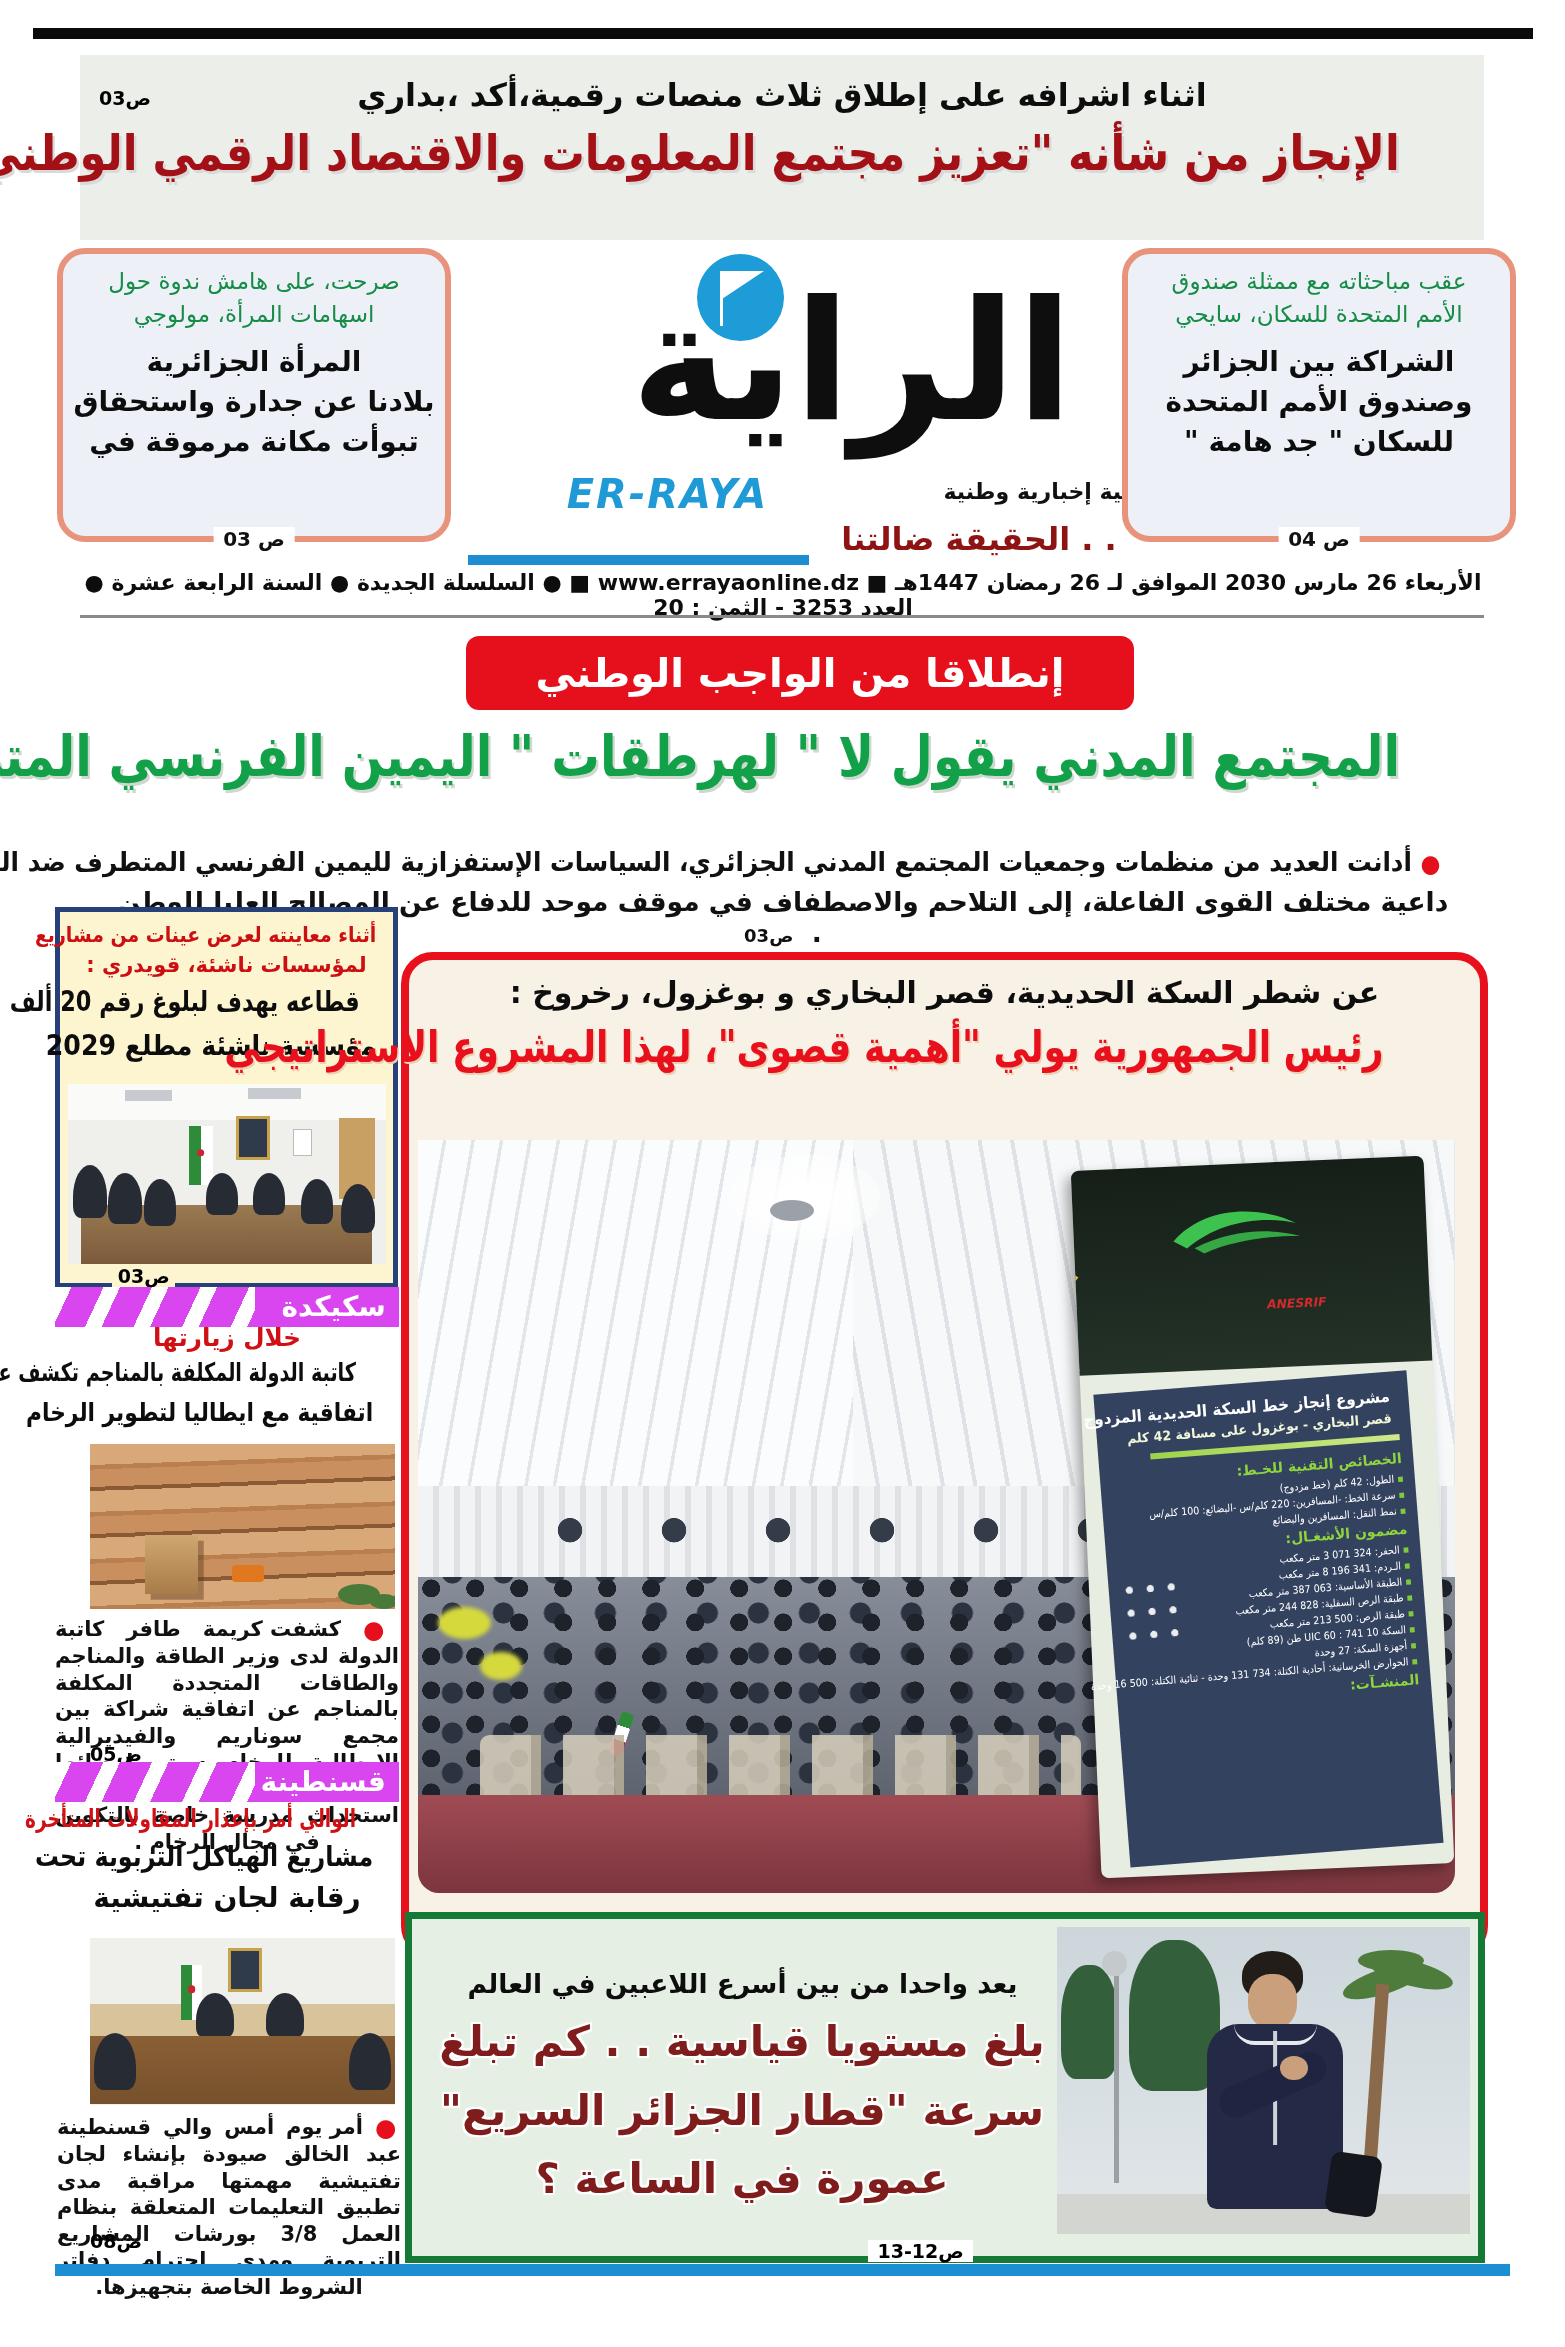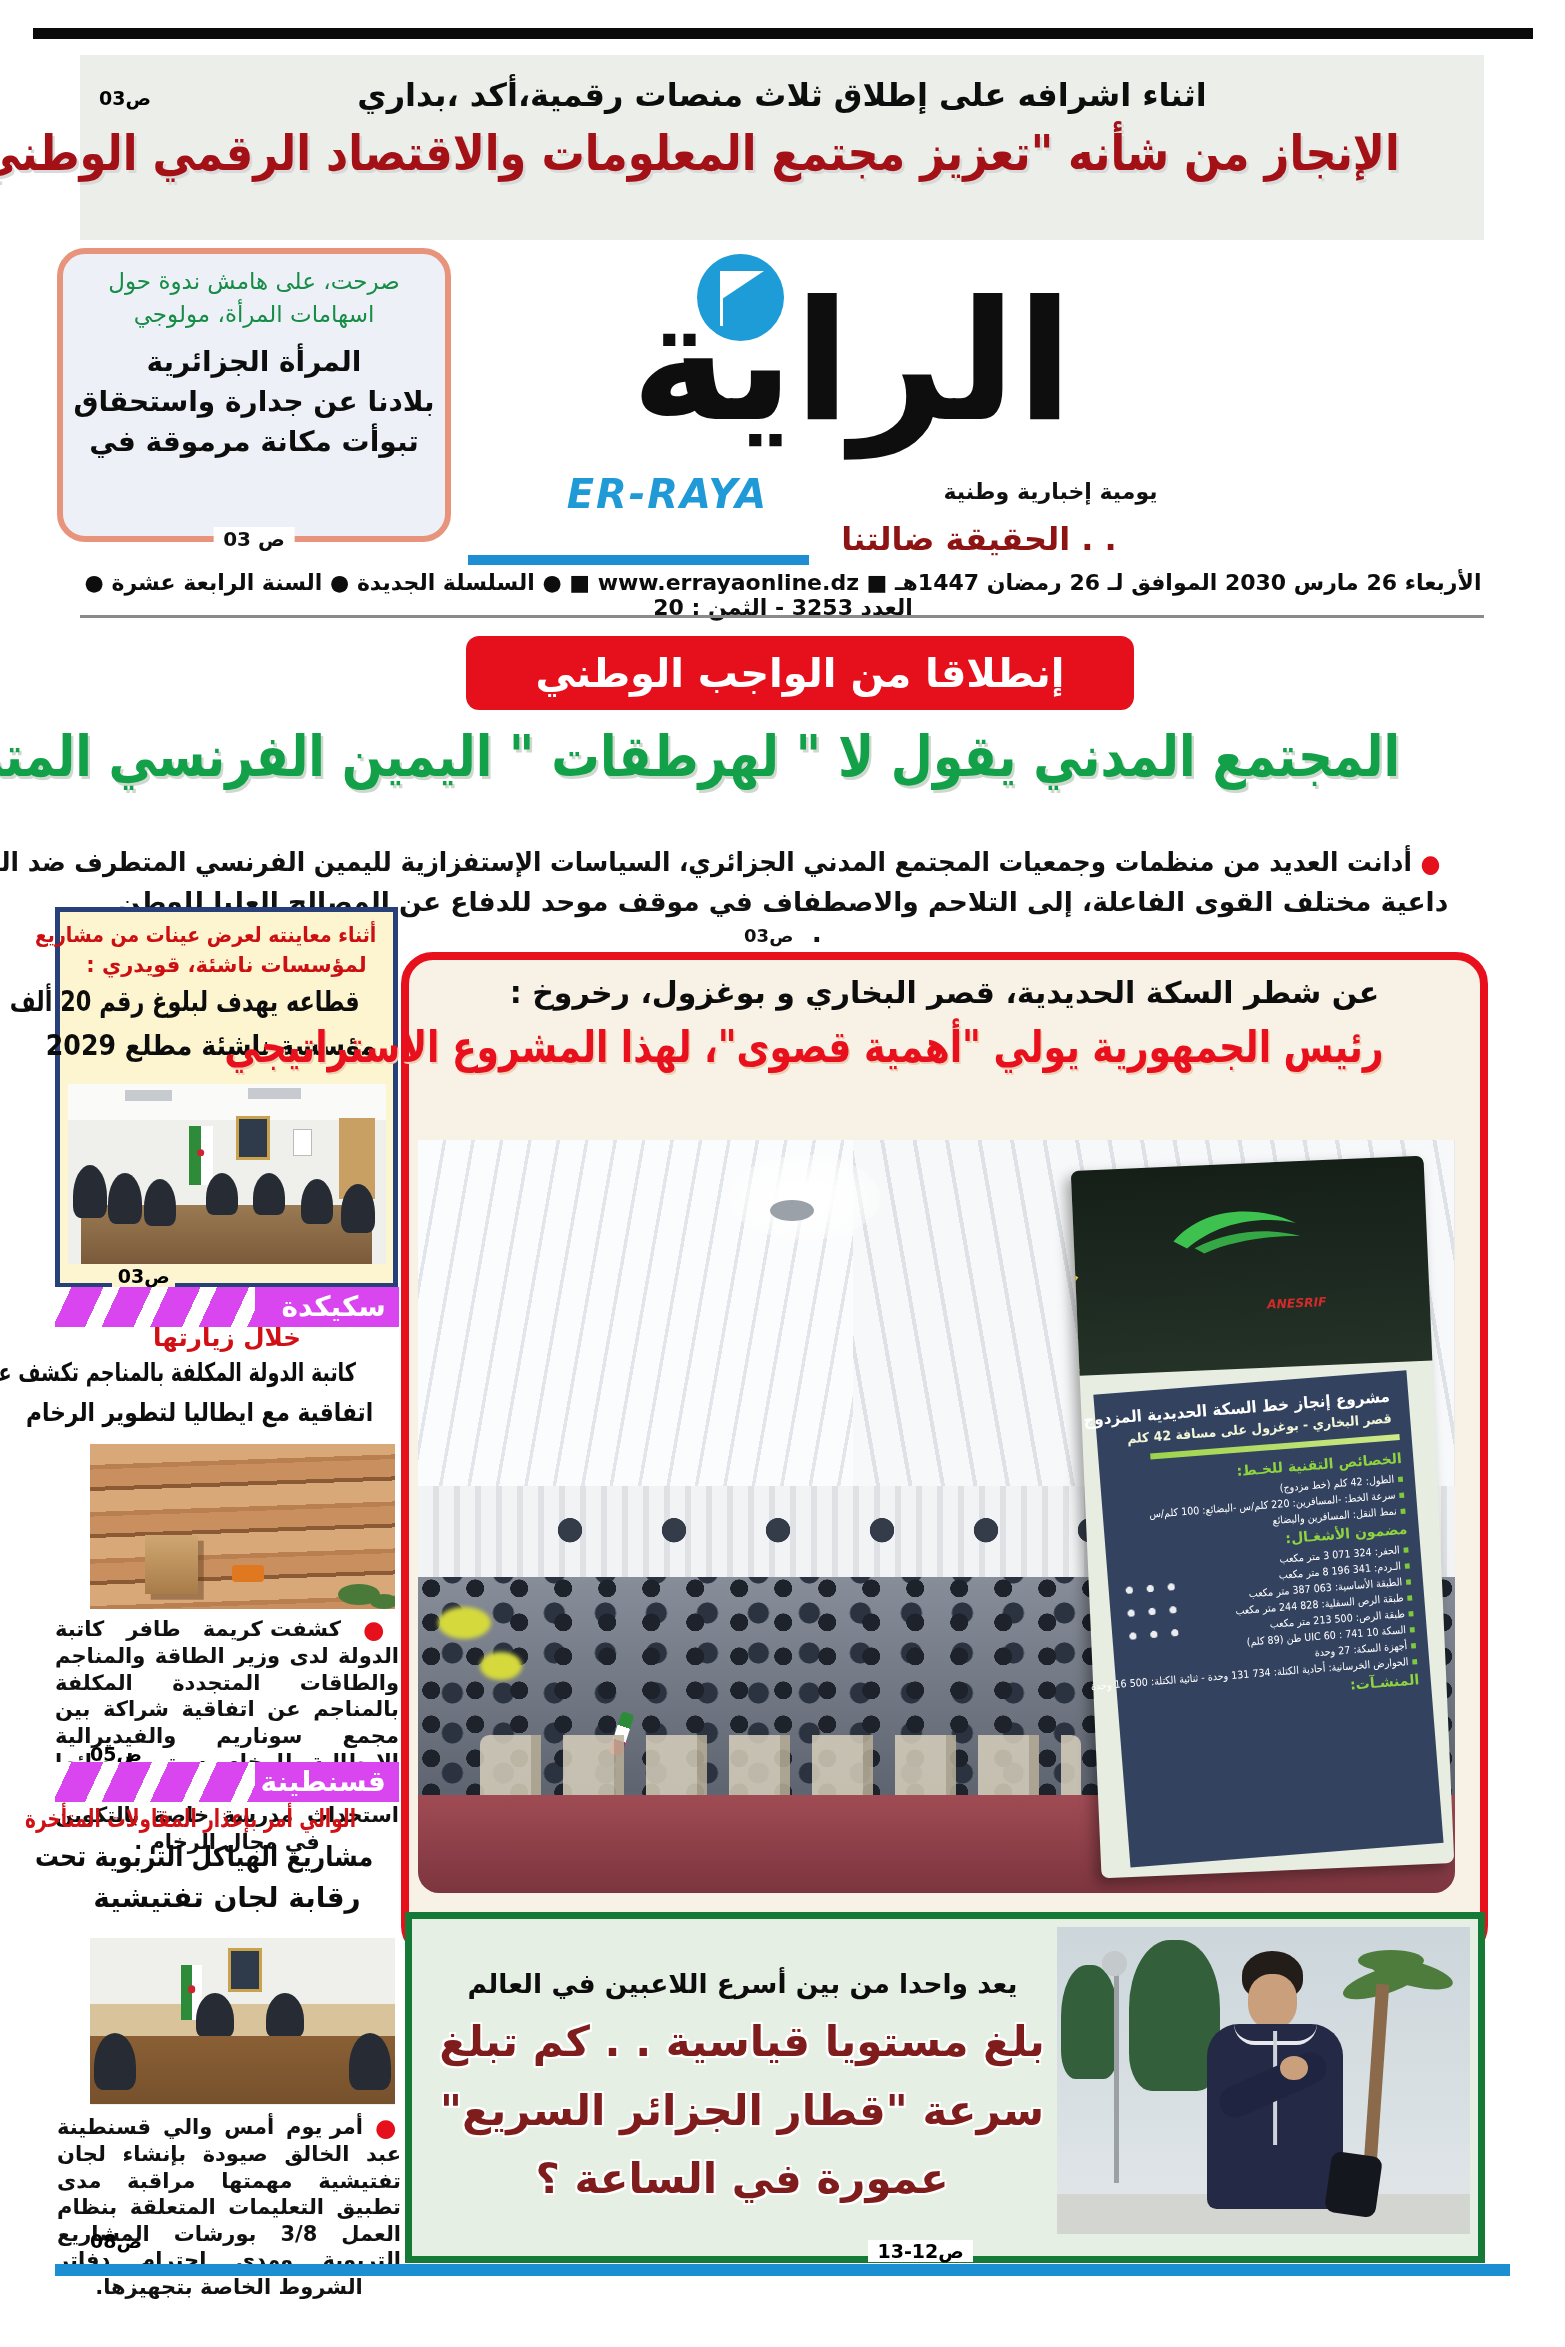--- a/index.html
+++ b/index.html
@@ -174,20 +174,28 @@
   <div class="abs logo-ar">الراية</div>
   <div class="abs logo-circle">
     <div class="logo-pole"></div>
     <div class="logo-flag"></div>
   </div>
   <div class="abs logo-latin">ER-RAYA</div>
   <div class="abs tagline">يومية إخبارية وطنية</div>
   <div class="abs motto">. . الحقيقة ضالتنا</div>
   <div class="abs motto-bar"></div>
 
+  <aside class="abs side-box rightb">
+    <div class="box-kicker">عقب مباحثاته مع ممثلة صندوق</div>
+    <div class="box-kicker" style="margin-top:0">الأمم المتحدة للسكان، سايحي</div>
+    <div class="box-head">الشراكة بين الجزائر</div>
+    <div class="box-head" style="margin-top:-13.2px">وصندوق الأمم المتحدة</div>
+    <div class="box-head" style="margin-top:-13.2px">للسكان " جد هامة "</div>
+    <span class="box-ref">ص 04</span>
+  </aside>
 
   <div class="abs dateline">الأربعاء 26 مارس 2030 الموافق لـ 26 رمضان 1447هـ ■ www.errayaonline.dz ■ ● السلسلة الجديدة ● السنة الرابعة عشرة ● العدد 3253 - الثمن : 20</div>
   <div class="abs rule"></div>
 
   <div class="abs banner">
     <span>إنطلاقا من الواجب الوطني</span>
   </div>
   <h1 class="abs lead-headline sq" style="--sx:.85;margin:0">المجتمع المدني يقول لا " لهرطقات " اليمين الفرنسي المتطرف</h1>
   <p class="abs lead-sub sq" style="--sx:.93;top:846px;margin:0"><span class="bullet">●</span> <span>أدانت العديد من منظمات وجمعيات المجتمع المدني الجزائري، السياسات الإستفزازية لليمين الفرنسي المتطرف ضد الجزائر،</span></p>
   <p class="abs lead-sub" style="top:886px;margin:0"><span>داعية مختلف القوى الفاعلة، إلى التلاحم والاصطفاف في موقف موحد للدفاع عن المصالح العليا للوطن .</span>&nbsp;&nbsp;<span class="sub-ref">ص03</span></p>

